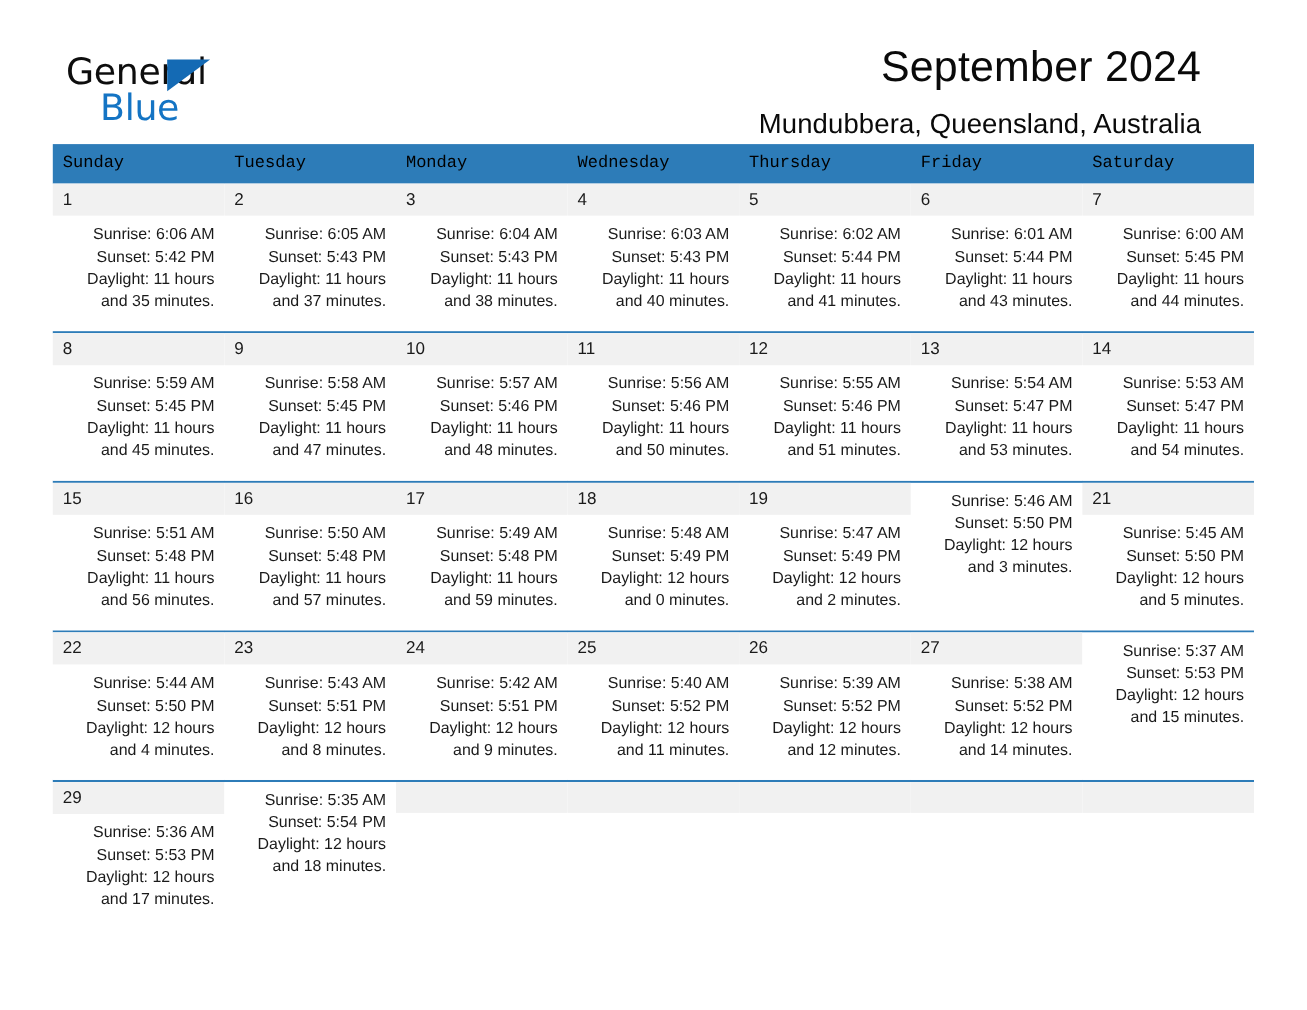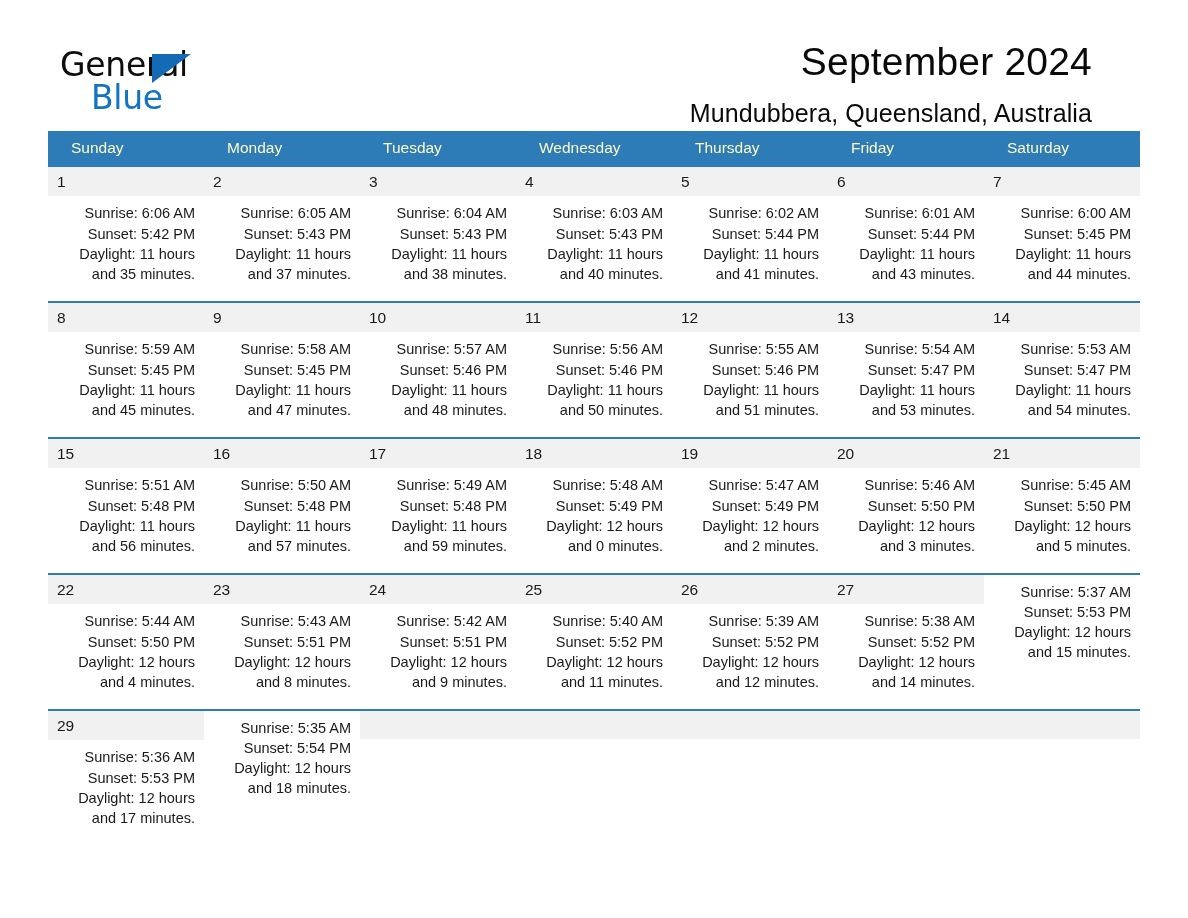--- a/index.html
+++ b/index.html
@@ -92,24 +92,25 @@
   .calendar {
     margin-top: 21px;
     width: 1092px;
   }
   .weekdays {
     display: grid;
     grid-template-columns: repeat(7, 1fr);
     background: #2d7cb8;
   }
   .weekday {
-    color: #fef9c3;
+    color: #000000;
     font-size: 15.5px;
-    padding: 8px 0 9px 23px;
+    padding: 8px 0 9px 9px;
     line-height: 1.2;
+    font-family: Liberation Mono, monospace;
   }
 
   .week {
     display: grid;
     grid-template-columns: repeat(7, 1fr);
     border-top: 2px solid #2d7cb8;
   }
   .week.first {
     border-top: none;
   }
@@ -162,22 +163,22 @@
       <div class="cal-title">September 2024</div>
       <div class="cal-subtitle">Mundubbera, Queensland, Australia</div>
     </div>
 
   </div>
 
   <div class="calendar">
 
     <div class="weekdays">
       <div class="weekday">Sunday</div>
+      <div class="weekday">Tuesday</div>
       <div class="weekday">Monday</div>
-      <div class="weekday">Tuesday</div>
       <div class="weekday">Wednesday</div>
       <div class="weekday">Thursday</div>
       <div class="weekday">Friday</div>
       <div class="weekday">Saturday</div>
     </div>
 
     <div class="week first">
       <div class="day">
         <div class="day-number">1</div>
         <div class="day-info">
@@ -349,21 +350,20 @@
       <div class="day">
         <div class="day-number">19</div>
         <div class="day-info">
           <div>Sunrise: 5:47 AM</div>
           <div>Sunset: 5:49 PM</div>
           <div>Daylight: 12 hours</div>
           <div>and 2 minutes.</div>
         </div>
       </div>
       <div class="day">
-        <div class="day-number">20</div>
         <div class="day-info">
           <div>Sunrise: 5:46 AM</div>
           <div>Sunset: 5:50 PM</div>
           <div>Daylight: 12 hours</div>
           <div>and 3 minutes.</div>
         </div>
       </div>
       <div class="day">
         <div class="day-number">21</div>
         <div class="day-info">

